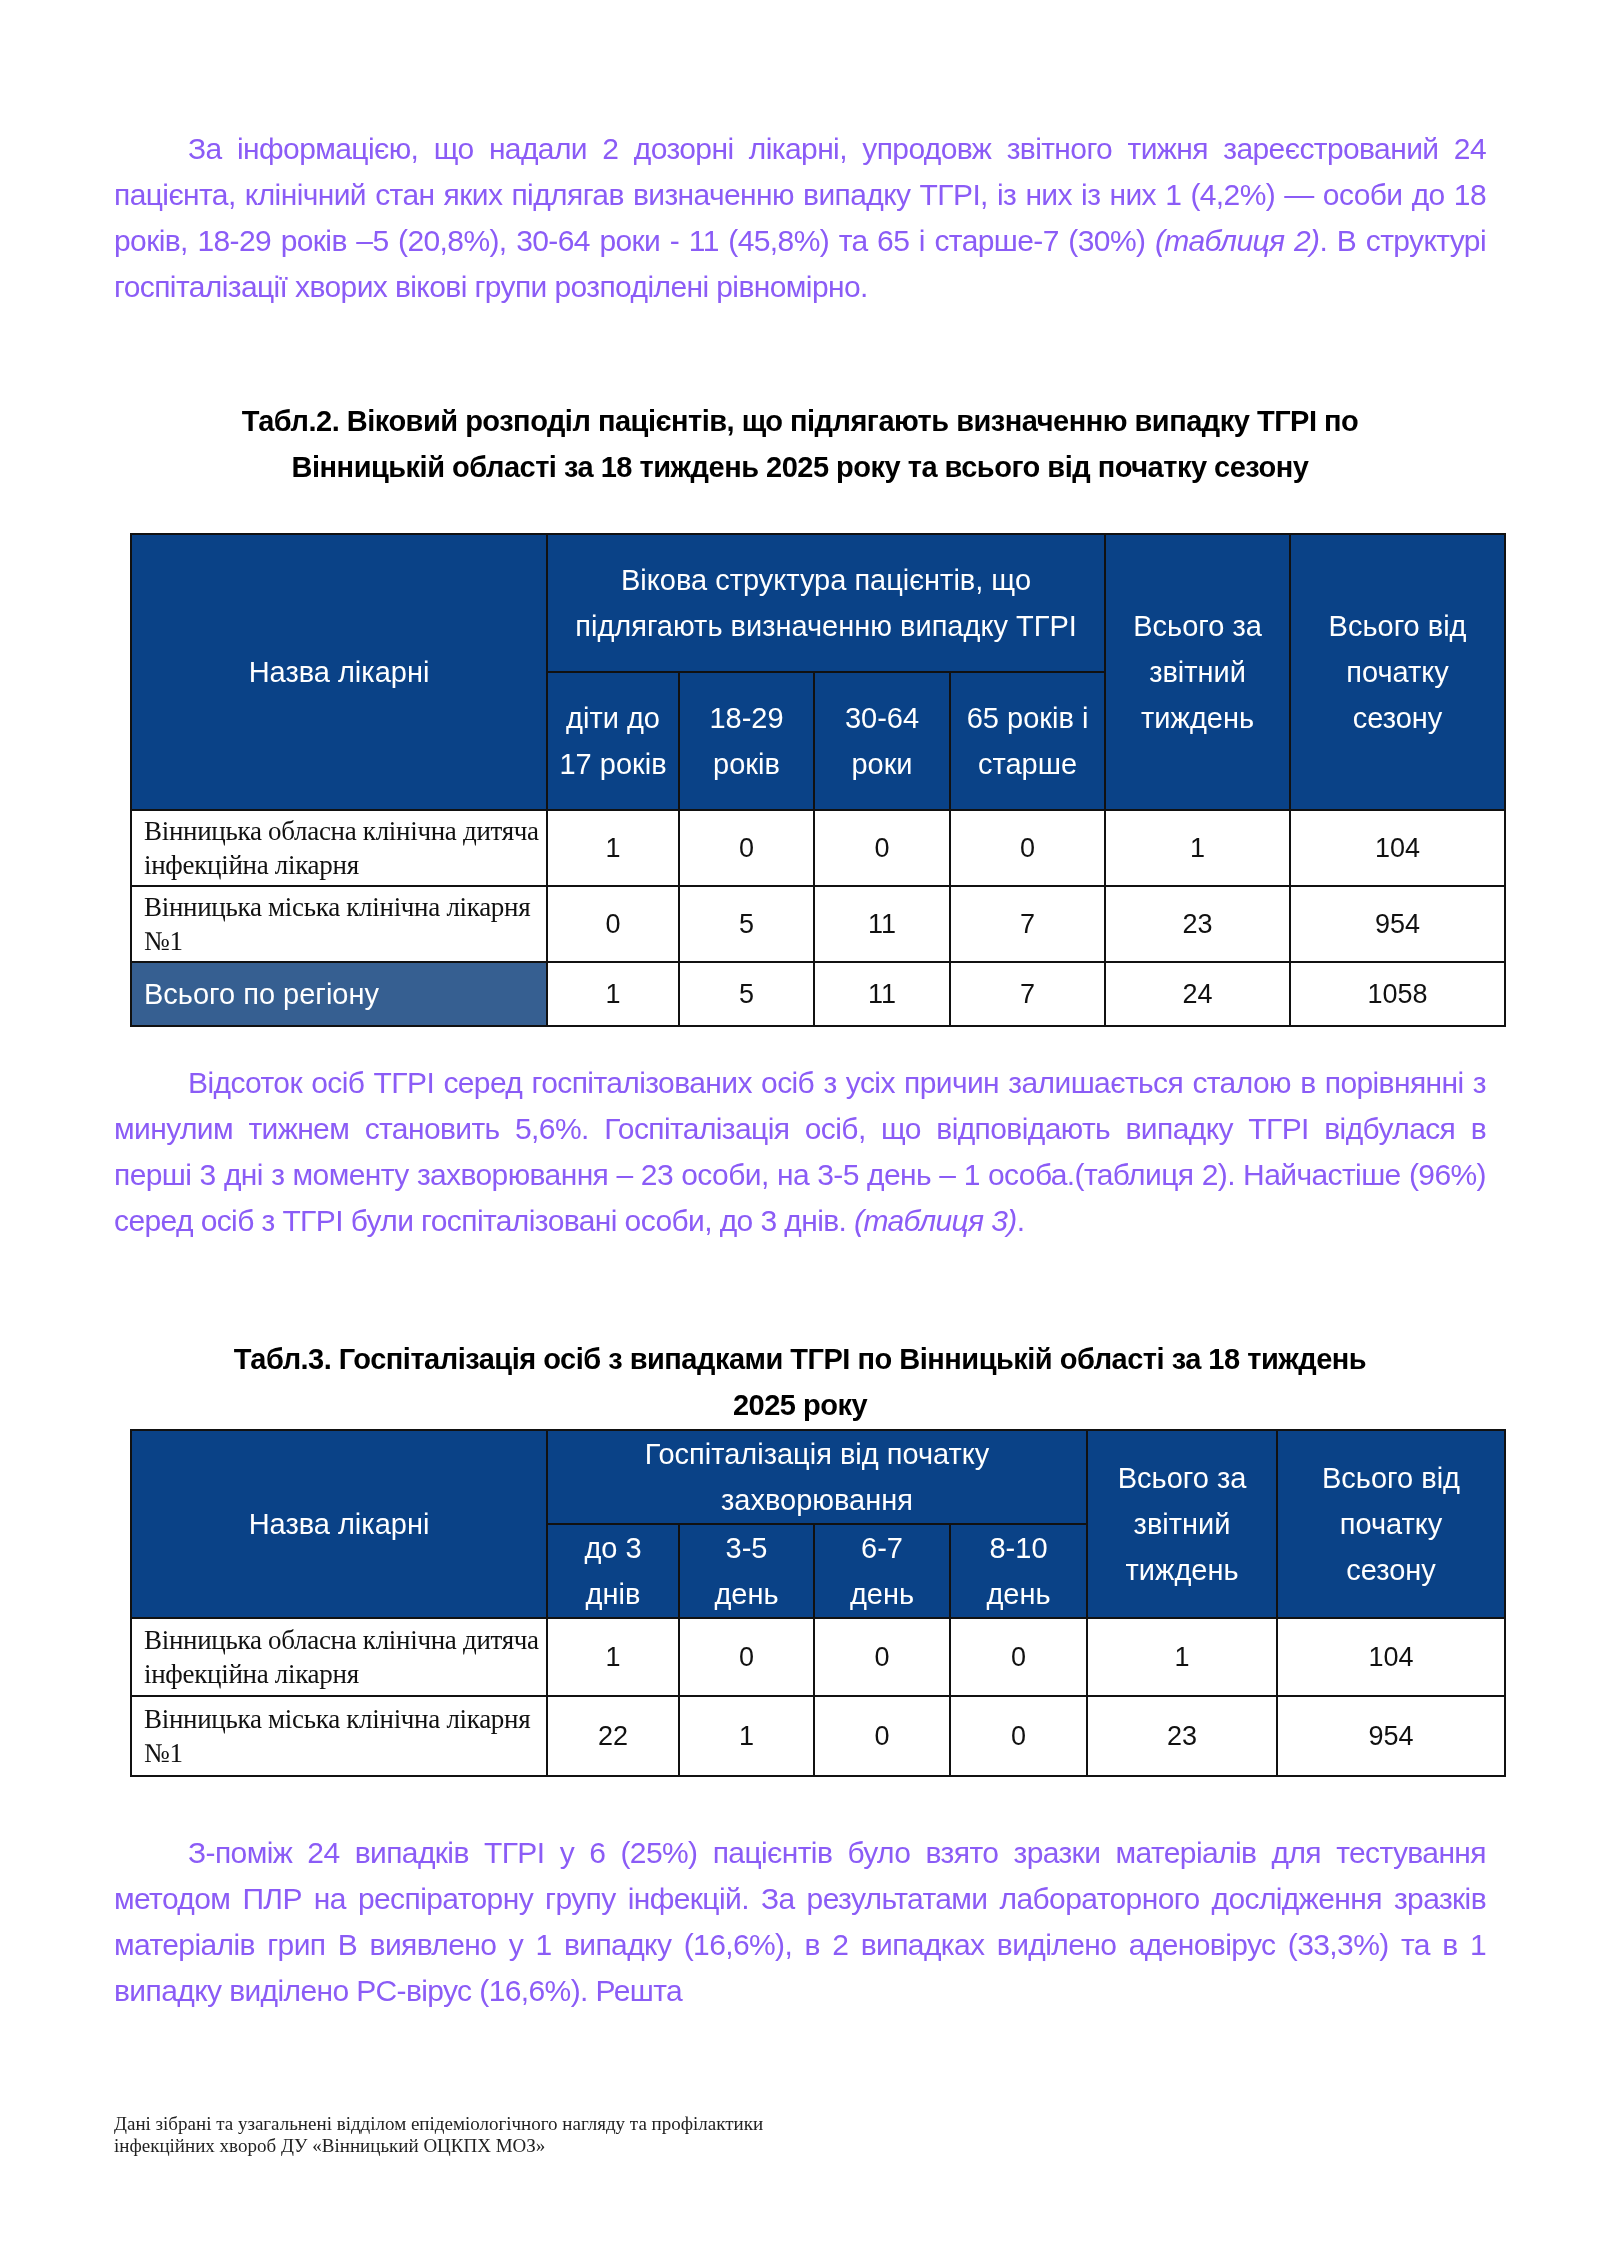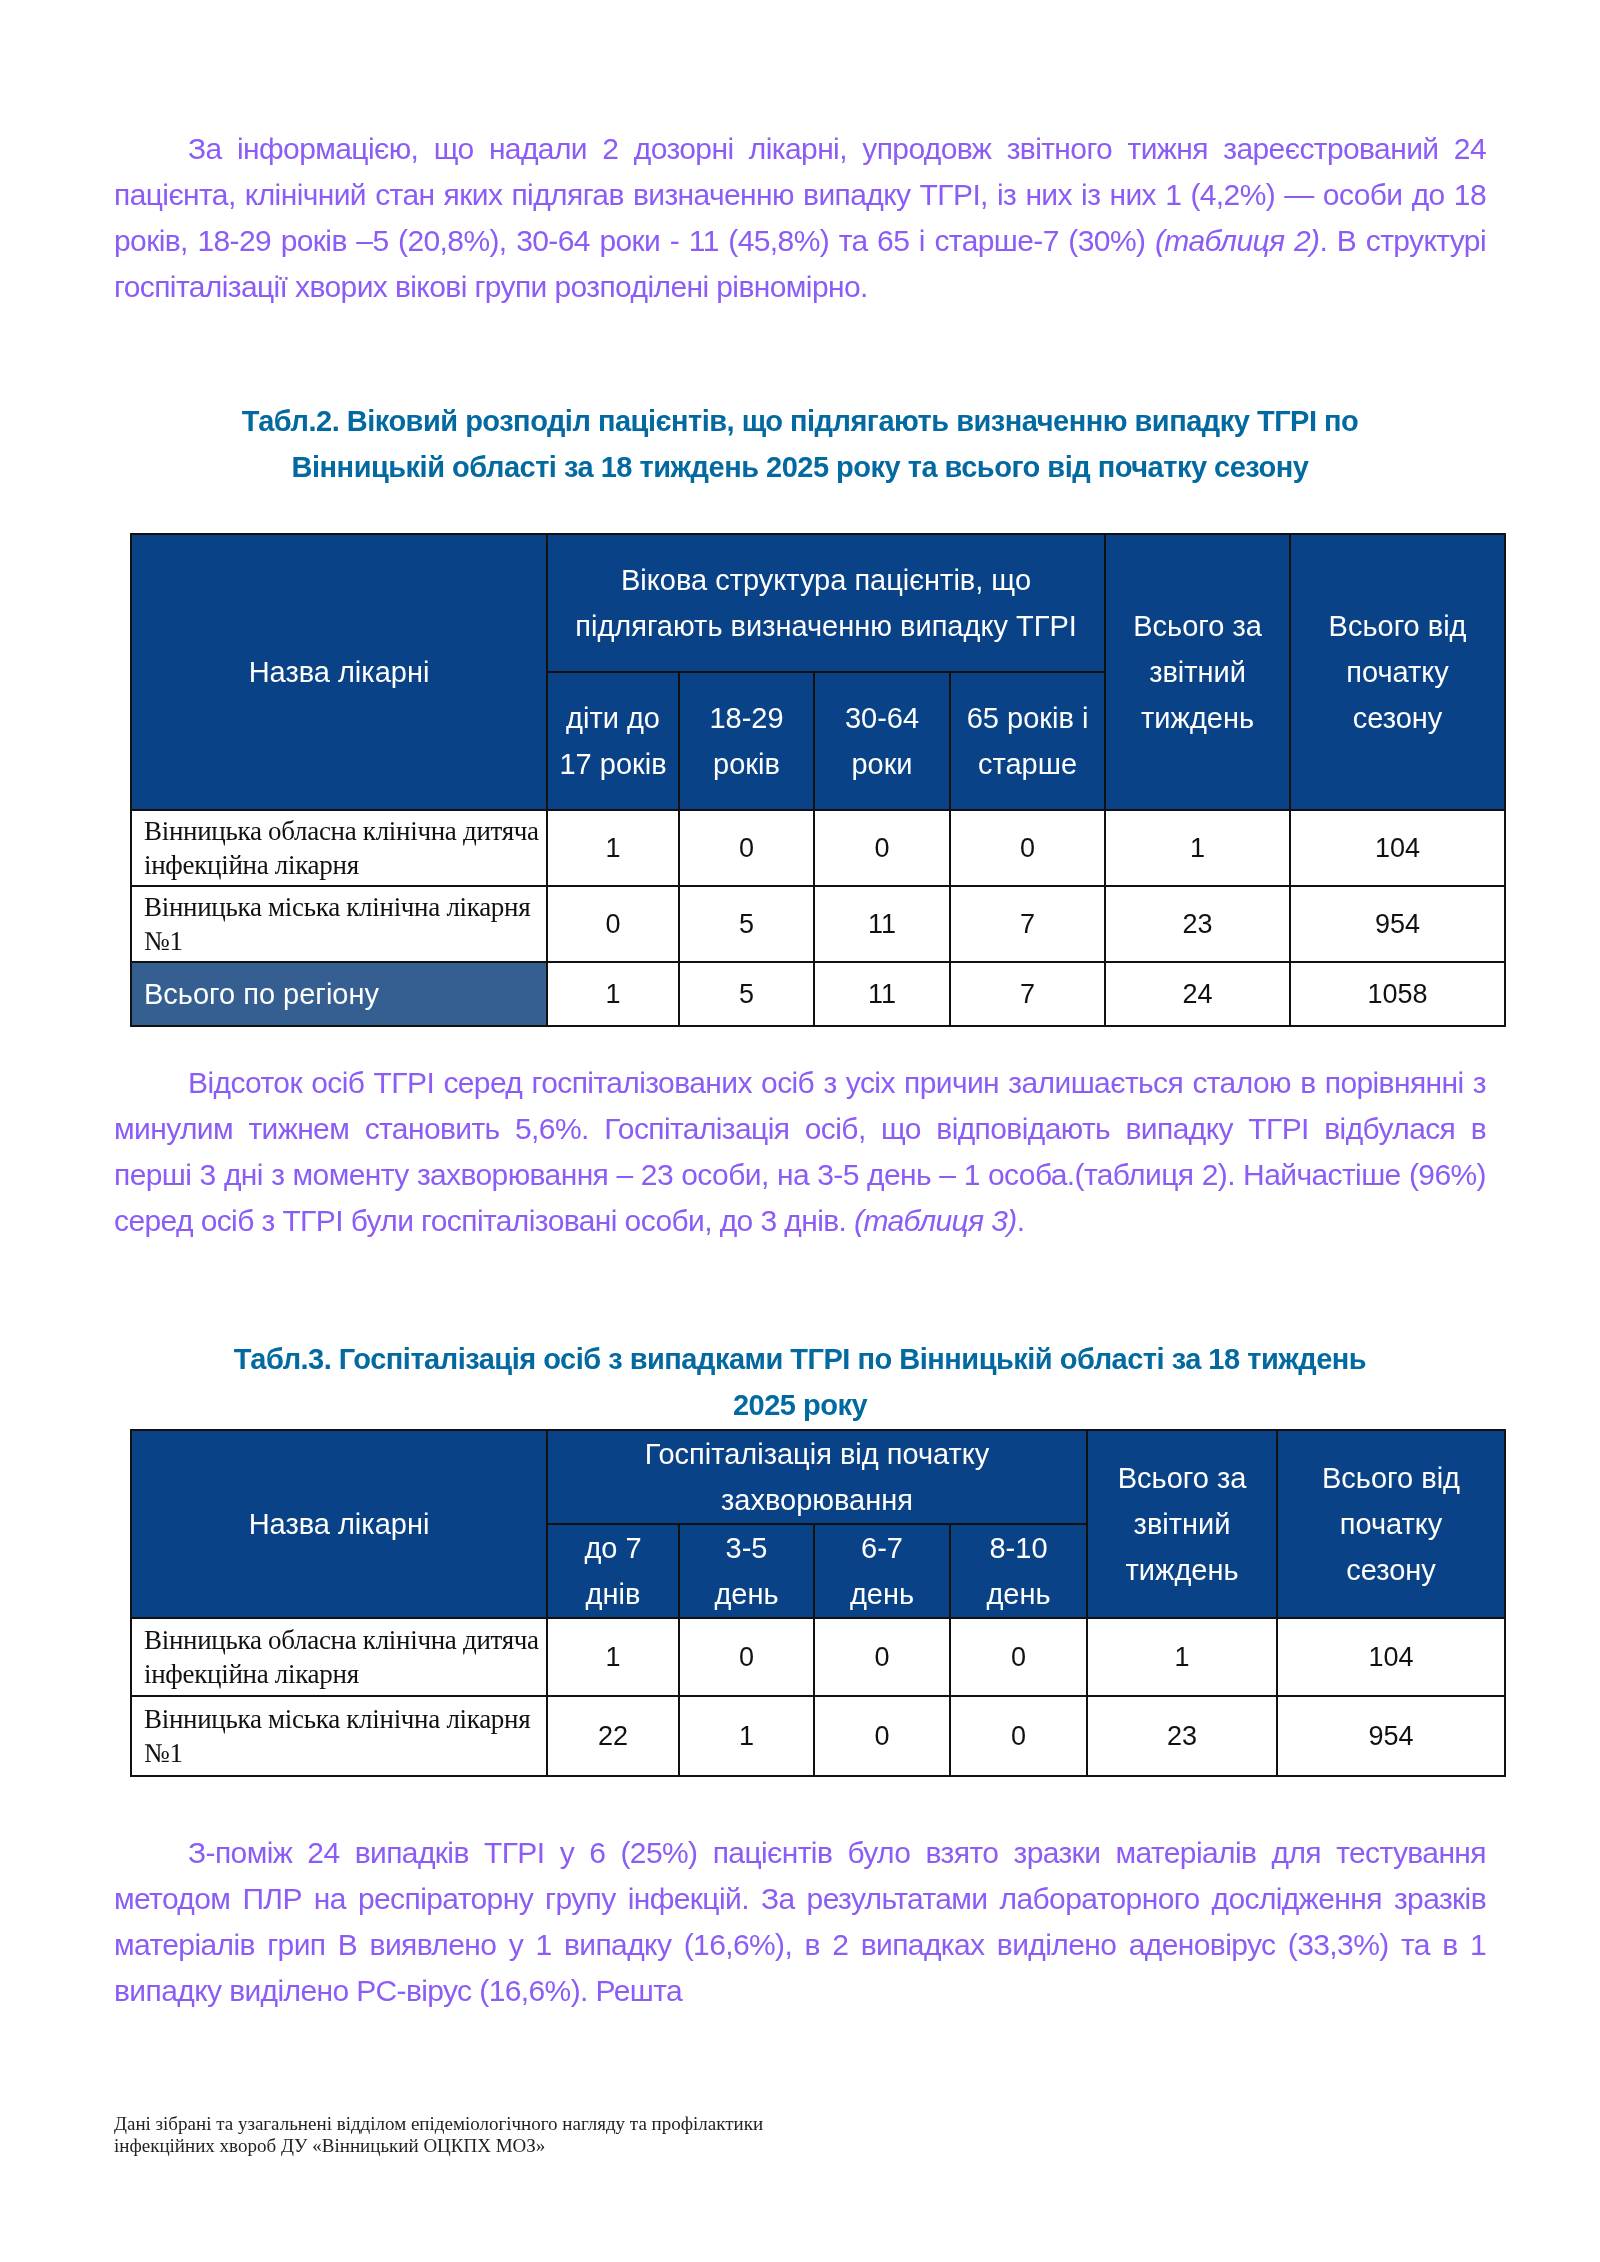--- a/index.html
+++ b/index.html
@@ -3,21 +3,21 @@
   <meta charset="utf-8">
   <style>
     html, body { margin: 0; padding: 0; background: #ffffff; }
     body { width: 1600px; height: 2262px; position: relative; overflow: hidden;
            font-family: "Liberation Sans", "DejaVu Sans", sans-serif; color: #111; }
     .page { position: absolute; left: 0; top: 0; width: 1600px; height: 2262px; }
     .para { position: absolute; left: 114px; width: 1372px; font-size: 30px; line-height: 46px;
             text-align: justify; letter-spacing: -0.6px; color: #8b5cf6; }
     .para .indent { display: inline-block; width: 74px; }
     .para i { font-style: italic; }
-    .caption { position: absolute; left: 114px; width: 1372px; text-align: center; color: #0369a1;
+    .caption { position: absolute; left: 114px; width: 1372px; text-align: center; color: #000000;
                font-weight: bold; font-size: 29px; line-height: 46px; letter-spacing: -0.5px; }
     table.dtab { position: absolute; left: 130px; border-collapse: collapse; table-layout: fixed;
                  border: 2px solid #111; }
     table.dtab td, table.dtab th { border: 2px solid #111; padding: 0; text-align: center; vertical-align: middle; }
     table.dtab th { background: #0a4287; color: #ffffff; font-weight: normal; font-size: 29px; line-height: 46px; }
     table.dtab td { font-size: 27px; color: #111; background: #fff; }
     table.dtab td.hosp { text-align: left; font-family: "Liberation Serif", "DejaVu Serif", serif;
                          font-size: 27px; line-height: 34px; padding-left: 12px; letter-spacing: -0.3px; }
     table.dtab td.total-label { background: #365f91; color: #fff; text-align: left; padding-left: 12px;
                                 font-size: 29px; }
@@ -107,21 +107,21 @@
         <col style="width:228px">
     </colgroup>
     <tbody>
         <tr style="height:92px;">
       <th rowspan="2">Назва лікарні</th>
       <th colspan="4" style="padding:0 40px;">Госпіталізація від початку захворювання</th>
       <th rowspan="2" style="padding:0 18px;">Всього за звітний тиждень</th>
       <th rowspan="2" style="padding:0 22px;">Всього від початку сезону</th>
     </tr>
     <tr style="height:94px;">
-      <th style="padding:0 14px;">до 7 днів</th>
+      <th style="padding:0 14px;">до 3 днів</th>
       <th style="padding:0 14px;">3-5 день</th>
       <th style="padding:0 14px;">6-7 день</th>
       <th style="padding:0 14px;">8-10 день</th>
     </tr>
     <tr style="height:78px;">
       <td class="hosp">Вінницька обласна клінічна дитяча інфекційна лікарня</td>
       <td>1</td>
       <td>0</td>
       <td>0</td>
       <td>0</td>

